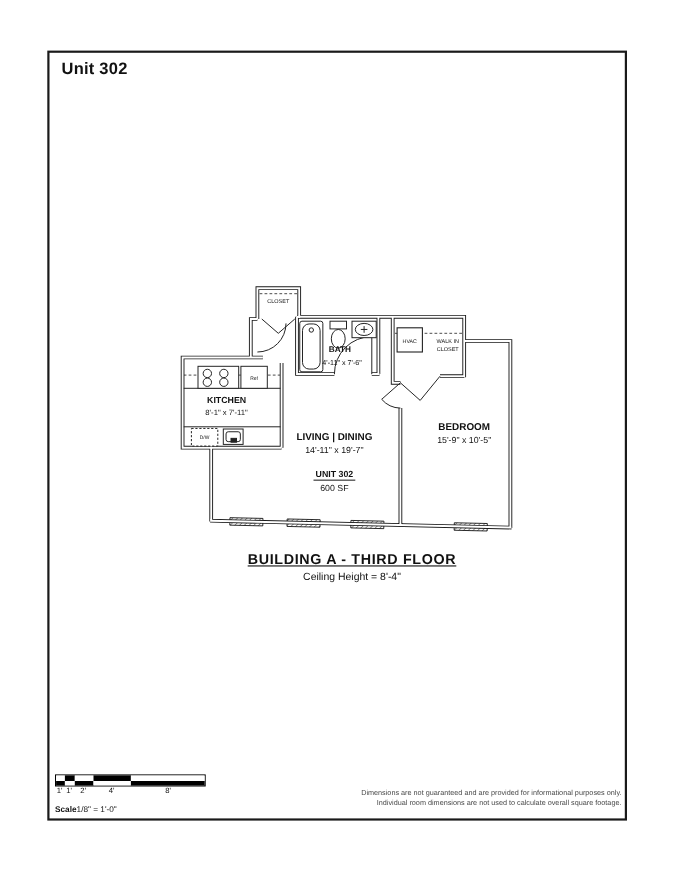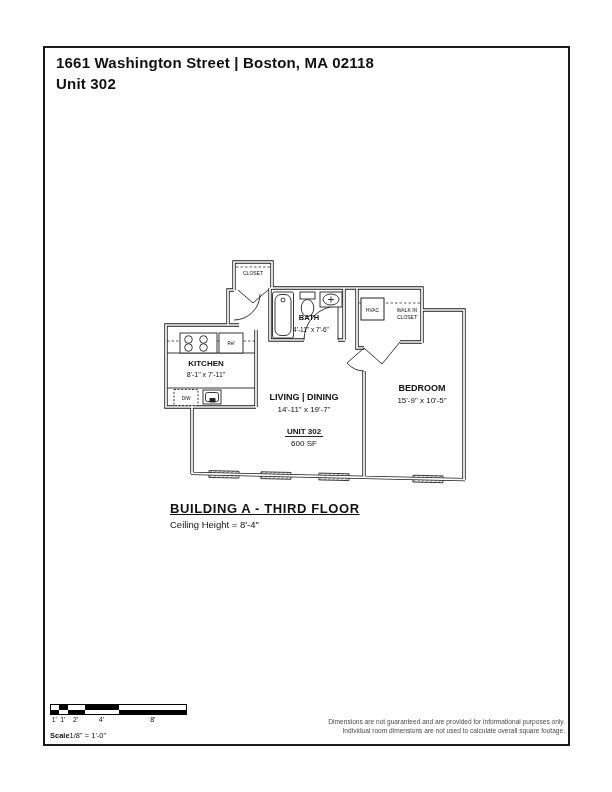--- a/index.html
+++ b/index.html
@@ -1,20 +1,20 @@
 <!DOCTYPE html>
 <html><head>
 <meta charset="utf-8">
 <style>
   html,body{margin:0;padding:0;background:#fff;}
   body{width:612px;height:792px;position:relative;font-family:"Liberation Sans",sans-serif;color:#111;overflow:hidden;}
   .page-border{position:absolute;left:43px;top:46px;width:527px;height:700px;border:2px solid #1a1a1a;box-sizing:border-box;background:#fff;}
   .header{position:absolute;left:56px;top:52px;font-size:15px;font-weight:bold;line-height:21px;letter-spacing:0.2px;}
   .plan-wrap{position:absolute;left:158px;top:252px;width:330px;height:240px;}
-  .caption{position:absolute;left:170px;top:501px;width:300px;}
+  .caption{position:absolute;left:170px;top:501px;width:300px;text-align:center;}
   .caption .title{font-size:13px;font-weight:bold;letter-spacing:0.6px;text-decoration:underline;}
   .caption .subtitle{font-size:9.5px;margin-top:3px;}
   .scalebar{position:absolute;left:50px;top:704px;width:137px;}
   .bar{display:flex;flex-direction:column;border:1px solid #000;height:9px;box-sizing:content-box;}
   .bar .row{display:flex;flex:1;}
   .bar .cell{height:100%;}
   .cell.b{background:#000;} .cell.w{background:#fff;}
   .s1{width:6.25%;} .s2{width:6.25%;} .s3{width:12.5%;} .s4{width:25%;} .s5{width:50%;}
   .bar-labels{display:flex;font-size:7px;margin-top:1px;}
   .bar-labels span{text-align:center;}
@@ -23,21 +23,20 @@
   .disclaimer{position:absolute;right:47px;top:717px;width:270px;text-align:right;font-size:6.6px;line-height:9px;color:#4a4a4a;}
   svg text{fill:#111;}
   .roomname{font-weight:bold;}
 </style>
 </head>
 <body>
 
 <div class="page-border"></div>
 
 <div class="header">
-  <div>1661 Washington Street | Boston, MA 02118</div>
   <div>Unit 302</div>
 </div>
 
 <div class="plan-wrap">
 <svg width="330" height="240" viewBox="0 0 330 240">
   <defs>
     <pattern id="hatch" width="3" height="3" patternUnits="userSpaceOnUse" patternTransform="rotate(45)">
       <rect width="3" height="3" fill="#fff"></rect>
       <line x1="0" y1="0" x2="0" y2="3" stroke="#444" stroke-width="1"></line>
     </pattern>

